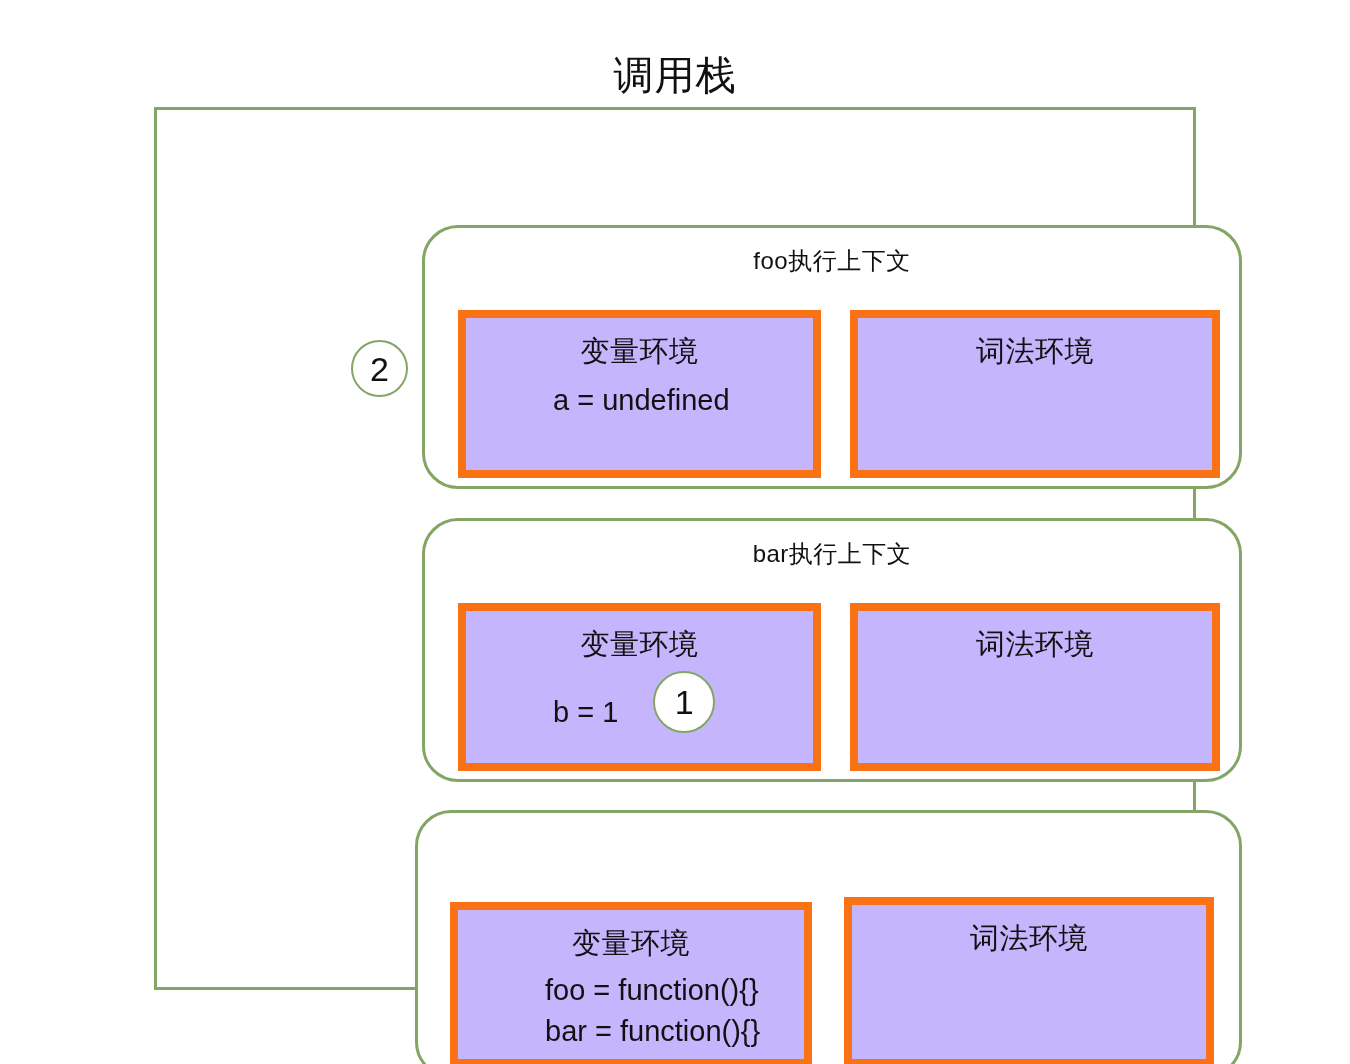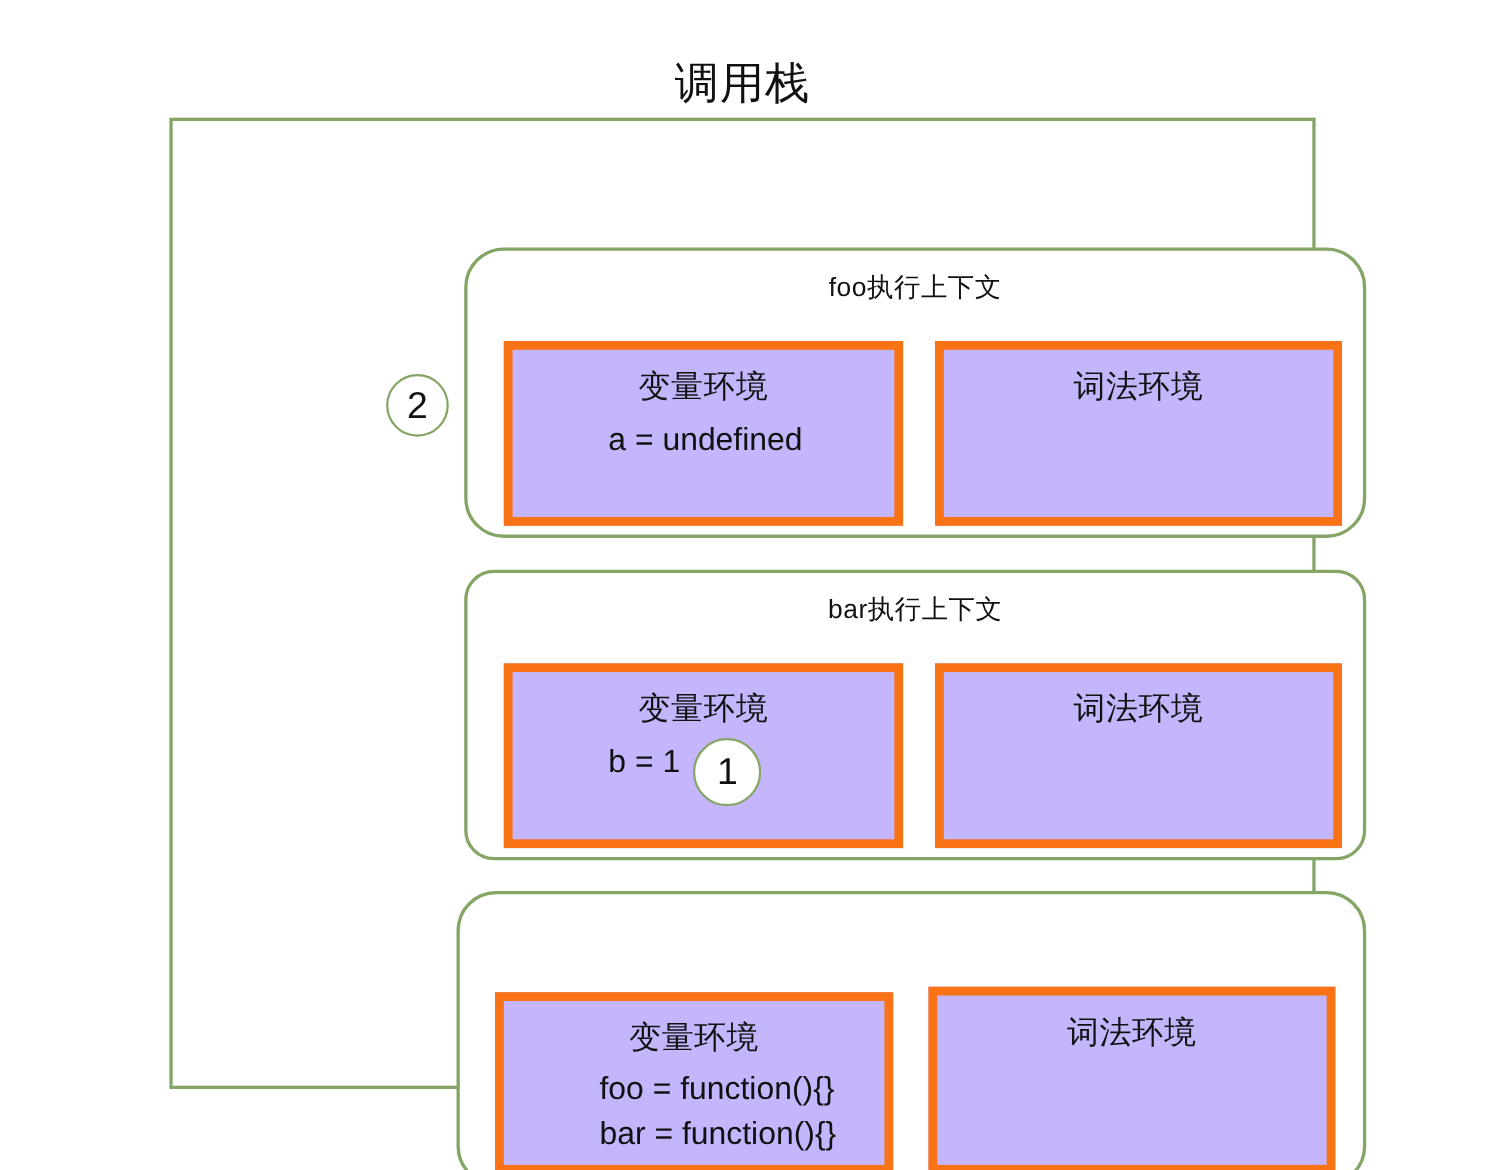--- a/index.html
+++ b/index.html
@@ -44,21 +44,21 @@
 
   
   .exec-context {
     position: absolute;
     border: 3px solid #84a565;
     border-radius: 36px;
     box-sizing: border-box;
     background: #ffffff;
   }
   .exec-context.foo    { left: 265px; top: 115px; width: 820px; height: 264px; }
-  .exec-context.bar    { left: 265px; top: 408px; width: 820px; height: 264px; border-radius: 27px; }
+  .exec-context.bar    { left: 265px; top: 408px; width: 820px; height: 264px; }
   .exec-context.global { left: 258px; top: 700px; width: 827px; height: 268px; }
 
   .ctx-title {
     position: absolute;
     left: 0;
     width: 100%;
     text-align: center;
     font-size: 24px;
     font-weight: 400;
     color: #111111;
@@ -117,22 +117,22 @@
     line-height: 41px;
     color: #111111;
     white-space: nowrap;
     font-family: "Liberation Sans", "DejaVu Sans", sans-serif;
   }
   .exec-context.global .env-entries { top: 60px; }
 
   
   .entry-line {
     display: flex;
-    align-items: flex-start;
-    gap: 12px;
+    align-items: flex-end;
+    gap: 35px;
   }
 
   
   .step-badge {
     display: flex;
     align-items: center;
     justify-content: center;
     border: 2px solid #84a565;
     border-radius: 50%;
     background: #ffffff;

